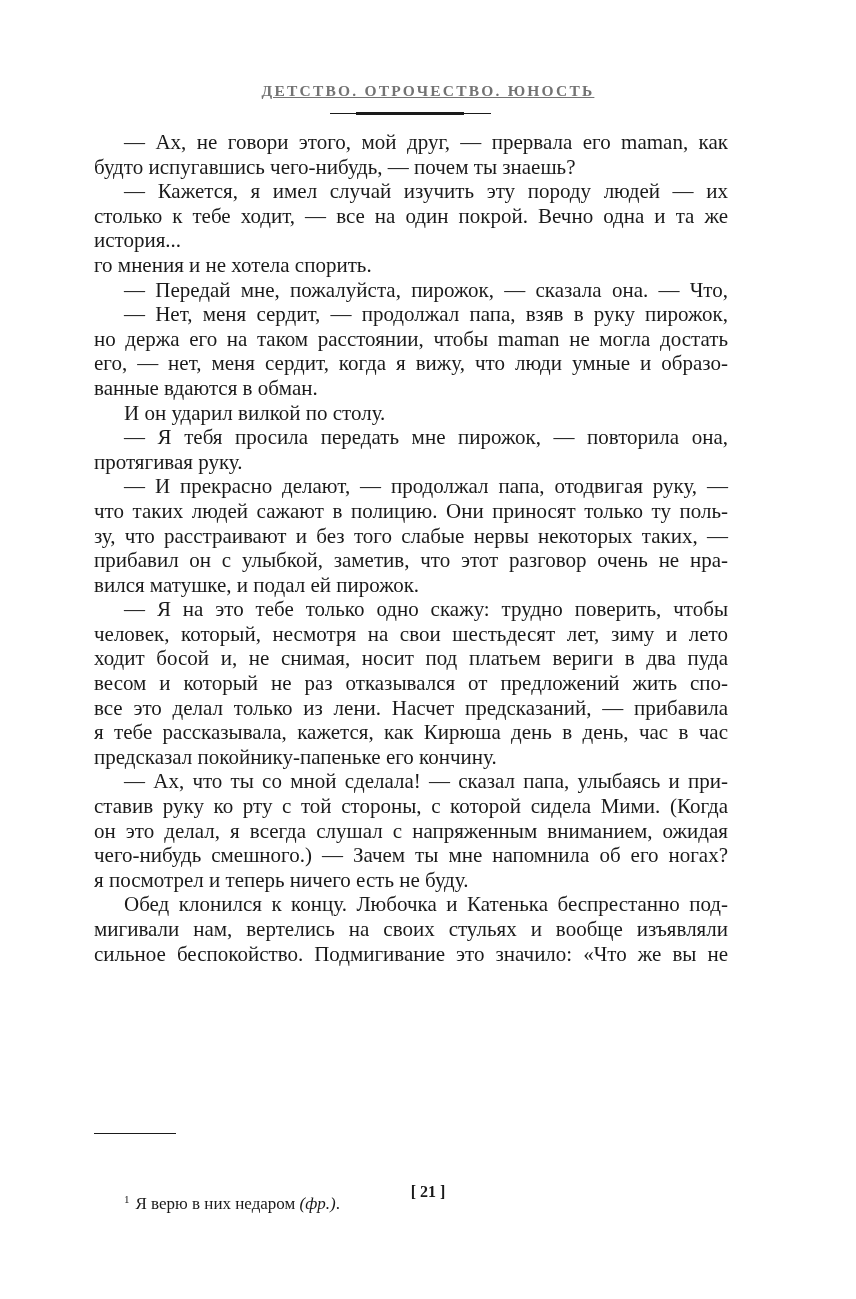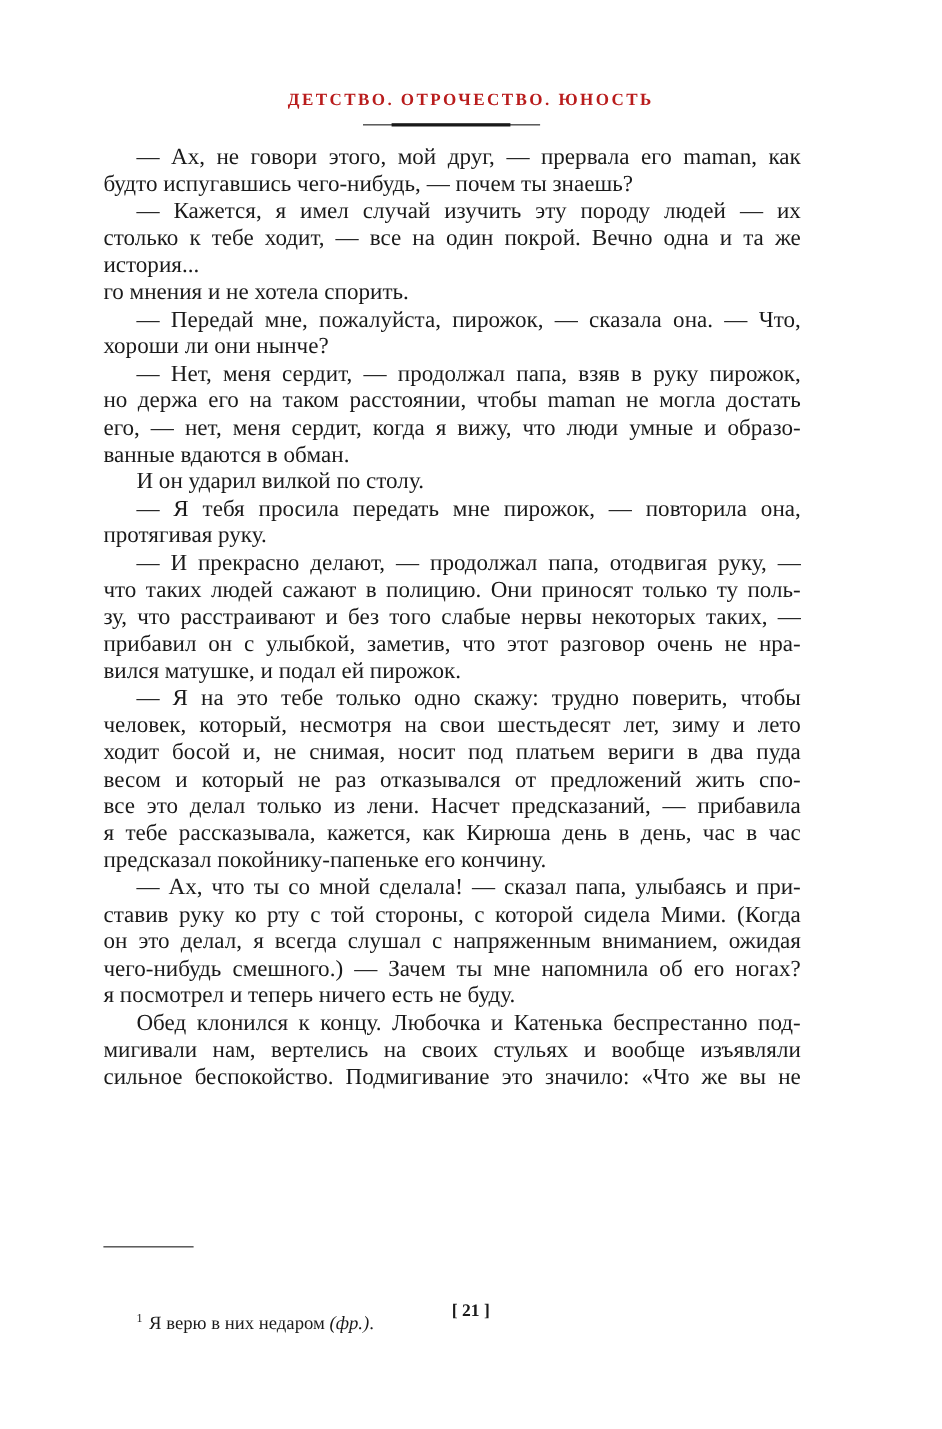--- a/index.html
+++ b/index.html
@@ -18,21 +18,22 @@
     .running-head {
       position: absolute;
       top: 82px;
       left: 0;
       width: 856px;
       text-align: center;
       font-family: "Liberation Serif", "DejaVu Serif", serif;
       font-weight: bold;
       font-size: 15.5px;
       letter-spacing: 2.2px;
-      color: #b91c1c;
+      color: #737373;
+      text-decoration: underline;
     }
     .head-rule {
       position: absolute;
       top: 113px;
       left: 330px;
       width: 161px;
       height: 1px;
       background: #1a1a1a;
     }
     .head-rule-thick {
@@ -110,21 +111,20 @@
 <div class="head-rule-thick"></div>
 
 <div class="body-text" id="body-text">
     <div class="line indent"><span>— Ах, не говори этого, мой друг, — прервала его maman, как</span></div>
     <div class="line last"><span>будто испугавшись чего-нибудь, — почем ты знаешь?</span></div>
     <div class="line indent"><span>— Кажется, я имел случай изучить эту породу людей — их</span></div>
     <div class="line"><span>столько к тебе ходит, — все на один покрой. Вечно одна и та же</span></div>
     <div class="line last"><span>история...</span></div>
     <div class="line last"><span>го мнения и не хотела спорить.</span></div>
     <div class="line indent"><span>— Передай мне, пожалуйста, пирожок, — сказала она. — Что,</span></div>
-    <div class="line last"><span>хороши ли они нынче?</span></div>
     <div class="line indent"><span>— Нет, меня сердит, — продолжал папа, взяв в руку пирожок,</span></div>
     <div class="line"><span>но держа его на таком расстоянии, чтобы maman не могла достать</span></div>
     <div class="line"><span>его, — нет, меня сердит, когда я вижу, что люди умные и образо-</span></div>
     <div class="line last"><span>ванные вдаются в обман.</span></div>
     <div class="line indent last"><span>И он ударил вилкой по столу.</span></div>
     <div class="line indent"><span>— Я тебя просила передать мне пирожок, — повторила она,</span></div>
     <div class="line last"><span>протягивая руку.</span></div>
     <div class="line indent"><span>— И прекрасно делают, — продолжал папа, отодвигая руку, —</span></div>
     <div class="line"><span>что таких людей сажают в полицию. Они приносят только ту поль-</span></div>
     <div class="line"><span>зу, что расстраивают и без того слабые нервы некоторых таких, —</span></div>

